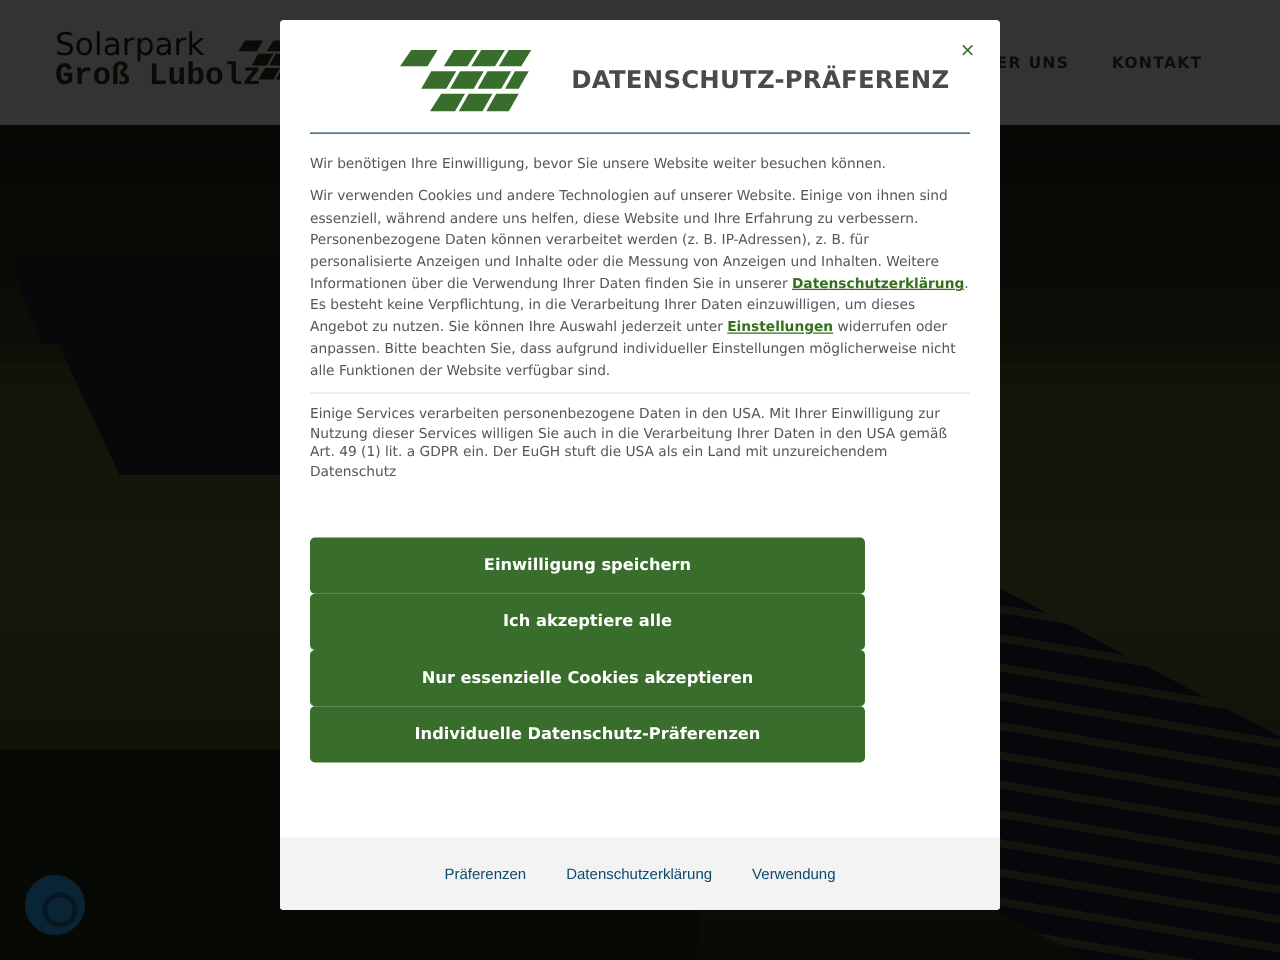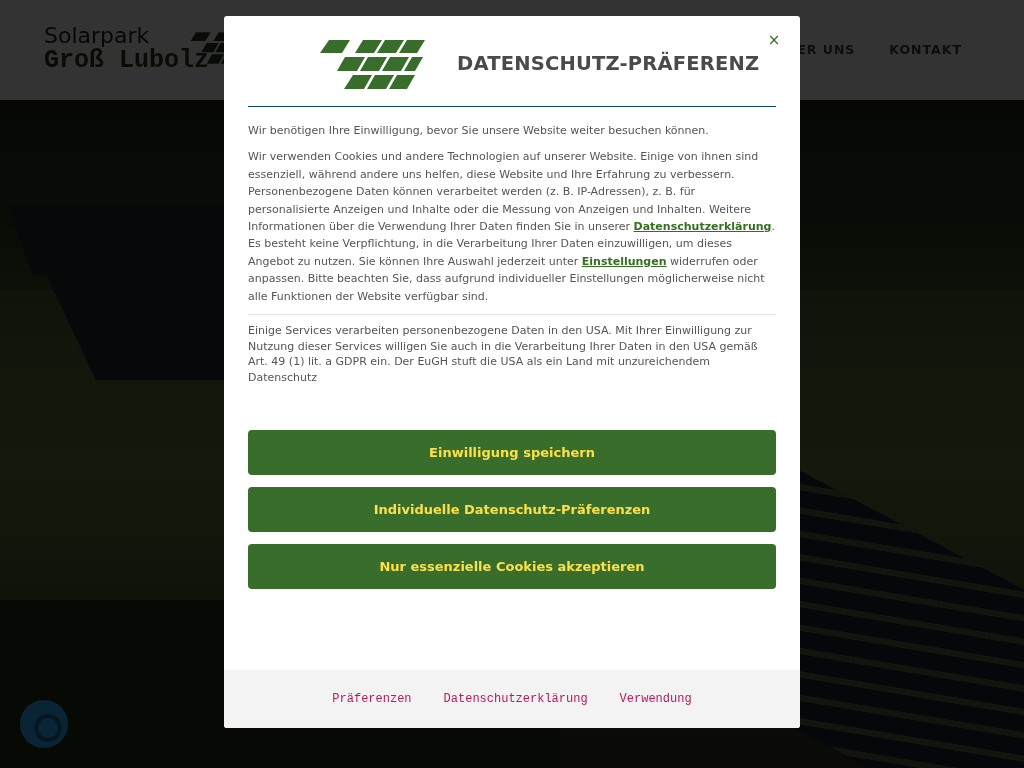--- a/index.html
+++ b/index.html
@@ -9,21 +9,21 @@
       position: relative;
       background: #1a1c15;
     }
     
     .site-header {
       position: absolute; left: 0; top: 0; width: 1024px; height: 100px;
       background: #ffffff;
     }
     .site-logo { position: absolute; left: 44px; top: 24px; }
     .site-logo .l1 {
-      font-family: "DejaVu Sans", sans-serif; font-size: 22px; color: #1c2a12;
+      font-family: "DejaVu Sans", sans-serif; font-size: 25px; color: #1c2a12;
       letter-spacing: 0px; line-height: 24px; display: block;
     }
     .site-logo .l2 {
       font-family: Liberation Mono, monospace; font-size: 25px; font-weight: bold; color: #2b3d1c;
       line-height: 26px; display: block;
     }
     .site-logo-mark { position: absolute; left: 188px; top: 24px; }
     .site-nav { position: absolute; right: 62px; top: 42px; display: flex; gap: 34px; }
     .site-nav span {
       font-family: "DejaVu Sans", sans-serif; font-size: 12.5px; font-weight: bold;
@@ -95,31 +95,31 @@
     .modal-body p { margin-bottom: 9px; }
     .modal-body a { color: #35701f; font-weight: bold; text-decoration: underline; }
     .modal-body .sep { border-top: 1px solid #e6e6e6; margin: 0 0 8px 0; }
     .modal-body .usa { line-height: 15.6px; }
     .fade {
       position: absolute; left: 24px; top: 372px; width: 528px; height: 30px;
       background: linear-gradient(180deg, rgba(255,255,255,0) 0%, rgba(255,255,255,0.85) 100%);
     }
     .buttons { position: absolute; left: 24px; top: 414px; width: 528px; }
     .btn {
-      display: block; width: 528px; height: 45px; margin-bottom: 12px;
-      background: #386d2b; color: #fde047; border: none; border-radius: 4px;
+      display: block; width: 444px; height: 45px; 
+      background: #386d2b; color: #ffffff; border: none; border-radius: 4px;
       font-family: "DejaVu Sans", sans-serif; font-weight: bold; font-size: 13px;
       text-align: center; line-height: 45px; cursor: pointer;
     }
     .modal-footer {
       position: absolute; left: 0; top: 654px; width: 576px; height: 58px;
       background: #f3f3f3; display: flex; justify-content: center; align-items: center; gap: 32px;
     }
     .modal-footer a {
-      font-family: Liberation Mono, monospace; font-size: 12px; color: #be185d;
+      font-family: Liberation Sans, sans-serif; font-size: 12px; color: #0c4a6e;
       text-decoration: none; cursor: pointer;
     }
   </style>
 </head>
 <body>
 
 <header class="site-header">
   <div class="site-logo">
     <span class="l1">Solarpark</span>
     <span class="l2">Groß Lubolz</span>
@@ -182,22 +182,23 @@
   <div class="modal-body">
     <p>Wir benötigen Ihre Einwilligung, bevor Sie unsere Website weiter besuchen können.</p>
     <p><span>Wir verwenden Cookies und andere Technologien auf unserer Website. Einige von ihnen sind essenziell, während andere uns helfen, diese Website und Ihre Erfahrung zu verbessern. Personenbezogene Daten können verarbeitet werden (z. B. IP-Adressen), z. B. für personalisierte Anzeigen und Inhalte oder die Messung von Anzeigen und Inhalten. Weitere Informationen über die Verwendung Ihrer Daten finden Sie in unserer </span><a>Datenschutzerklärung</a><span>. Es besteht keine Verpflichtung, in die Verarbeitung Ihrer Daten einzuwilligen, um dieses Angebot zu nutzen. Sie können Ihre Auswahl jederzeit unter </span><a>Einstellungen</a><span> widerrufen oder anpassen. Bitte beachten Sie, dass aufgrund individueller Einstellungen möglicherweise nicht alle Funktionen der Website verfügbar sind.</span></p>
     <div class="sep"></div>
     <p class="usa">Einige Services verarbeiten personenbezogene Daten in den USA. Mit Ihrer Einwilligung zur Nutzung dieser Services willigen Sie auch in die Verarbeitung Ihrer Daten in den USA gemäß Art. 49 (1) lit. a GDPR ein. Der EuGH stuft die USA als ein Land mit unzureichendem Datenschutz</p>
   </div>
   <div class="fade"></div>
 
   <div class="buttons">
     <button class="btn">Einwilligung speichern</button>
+    <button class="btn">Ich akzeptiere alle</button>
+    <button class="btn">Nur essenzielle Cookies akzeptieren</button>
     <button class="btn">Individuelle Datenschutz-Präferenzen</button>
-    <button class="btn">Nur essenzielle Cookies akzeptieren</button>
   </div>
 
   <div class="modal-footer">
     <a>Präferenzen</a>
     <a>Datenschutzerklärung</a>
     <a>Verwendung</a>
   </div>
 </div>
 
 </body></html>

